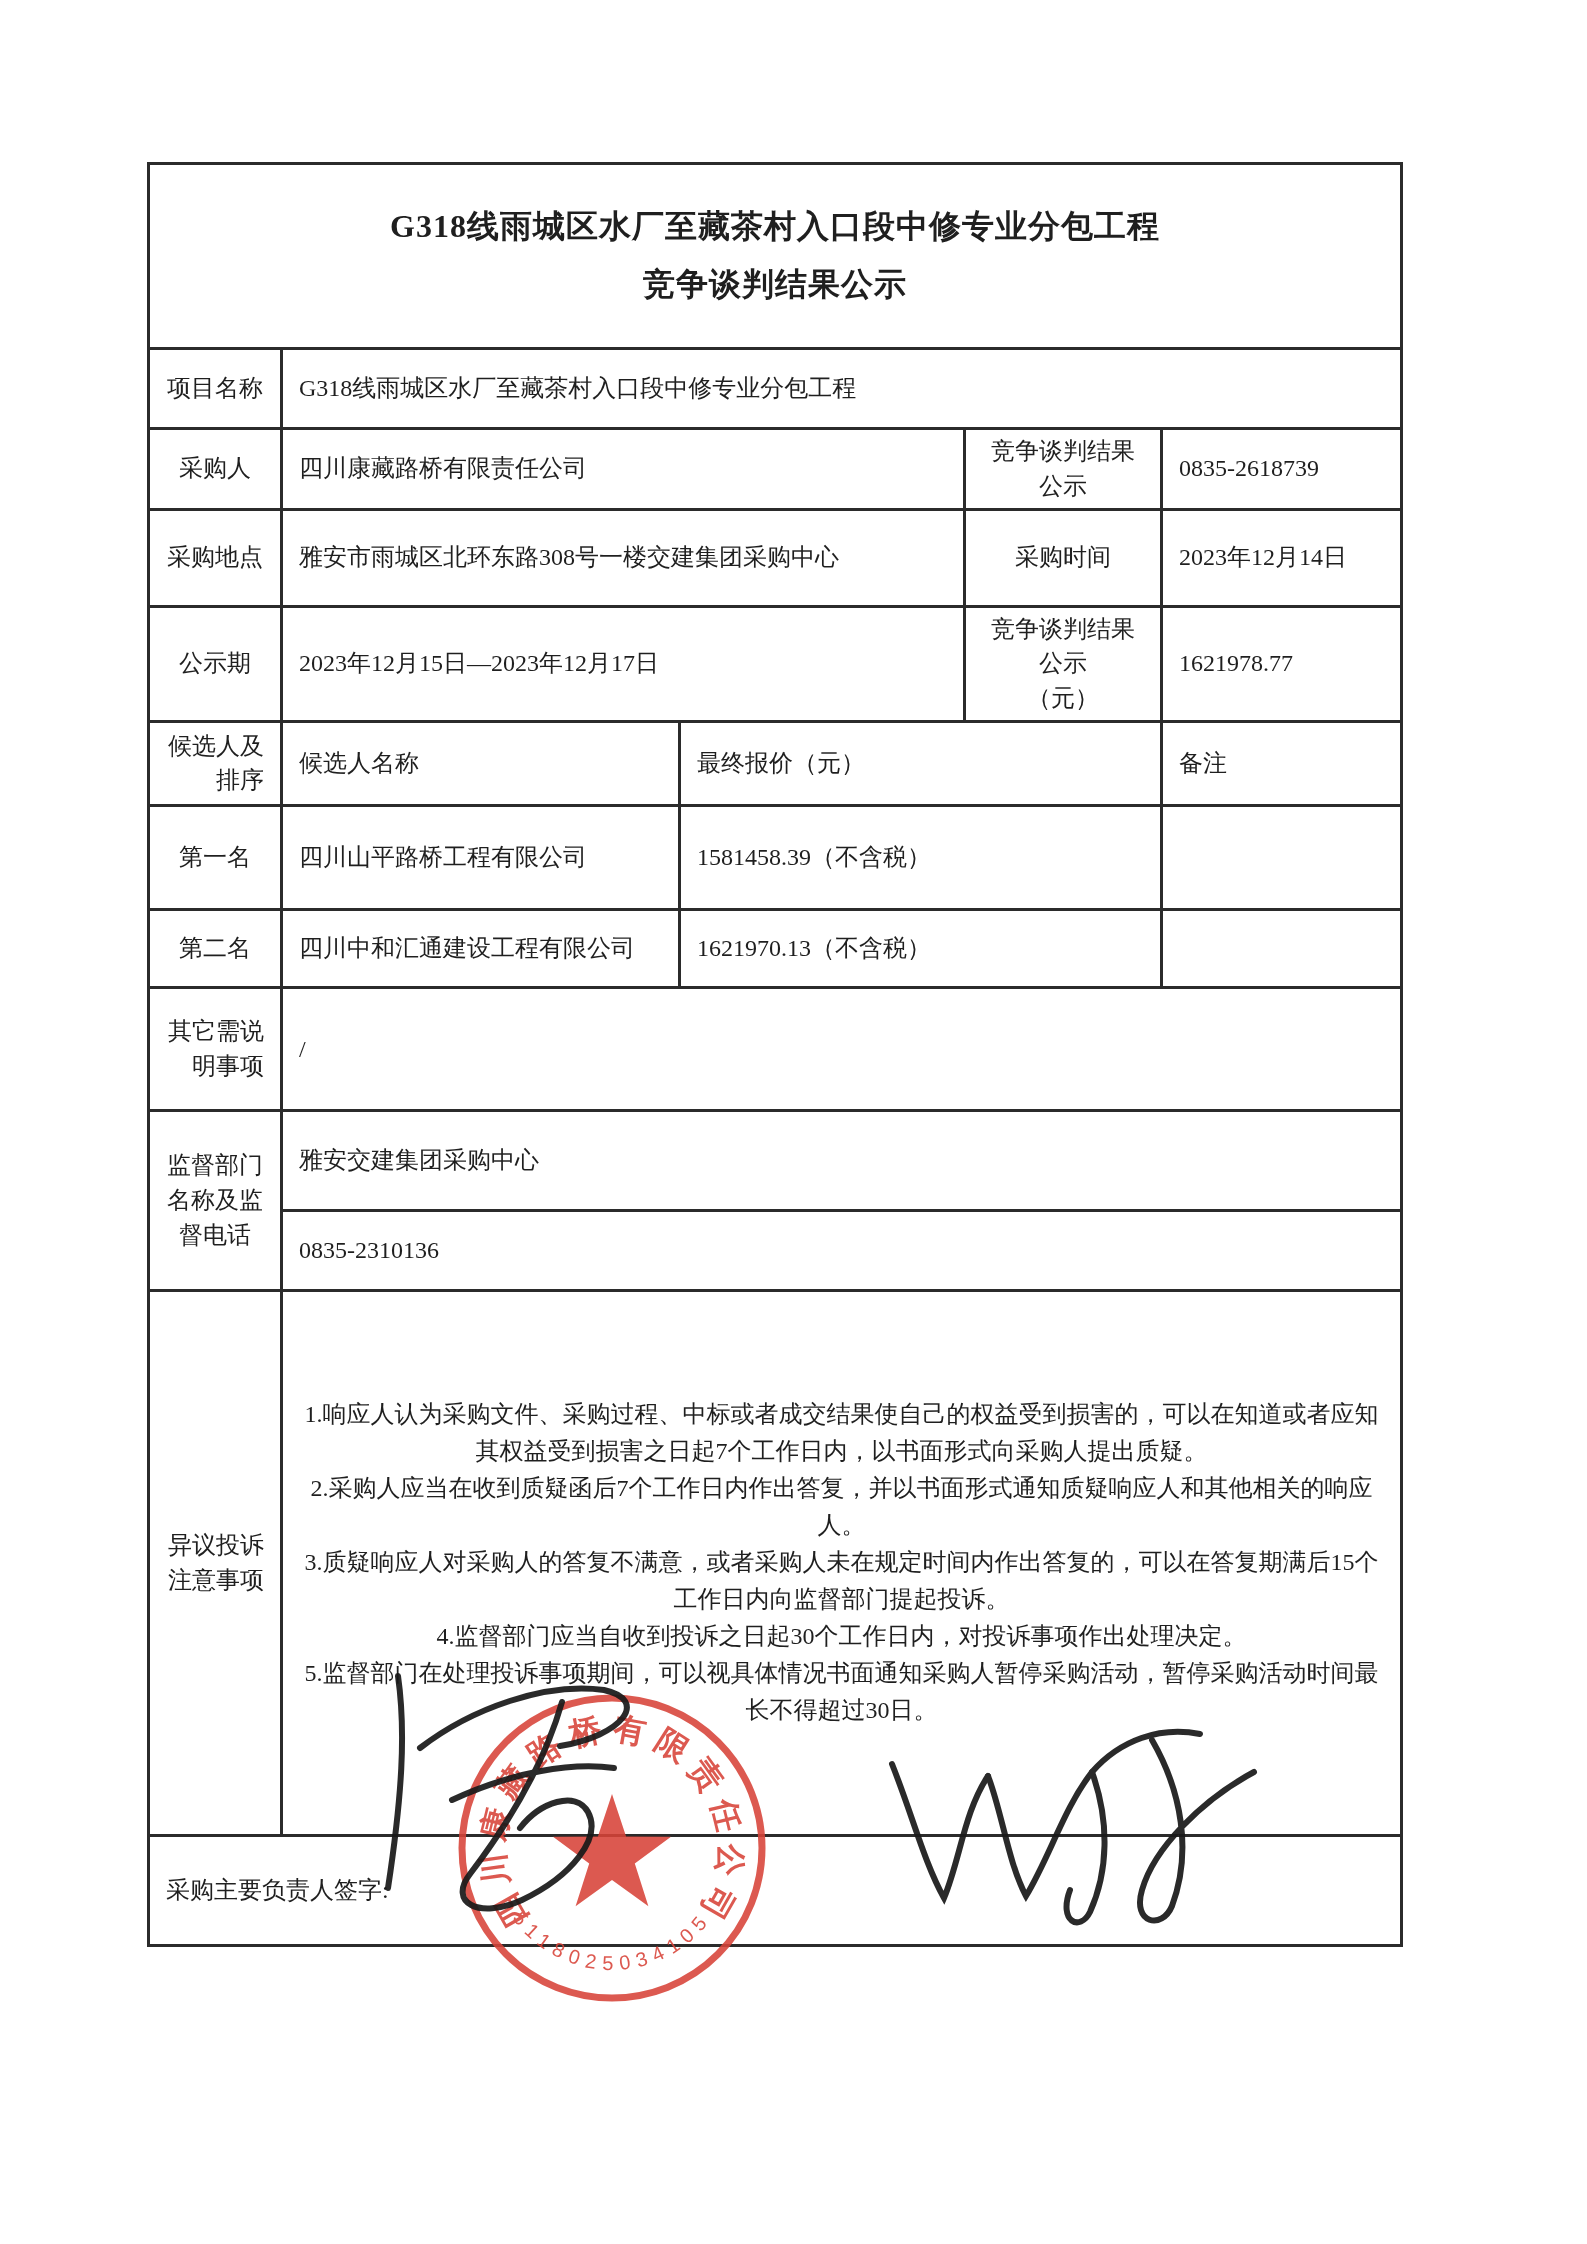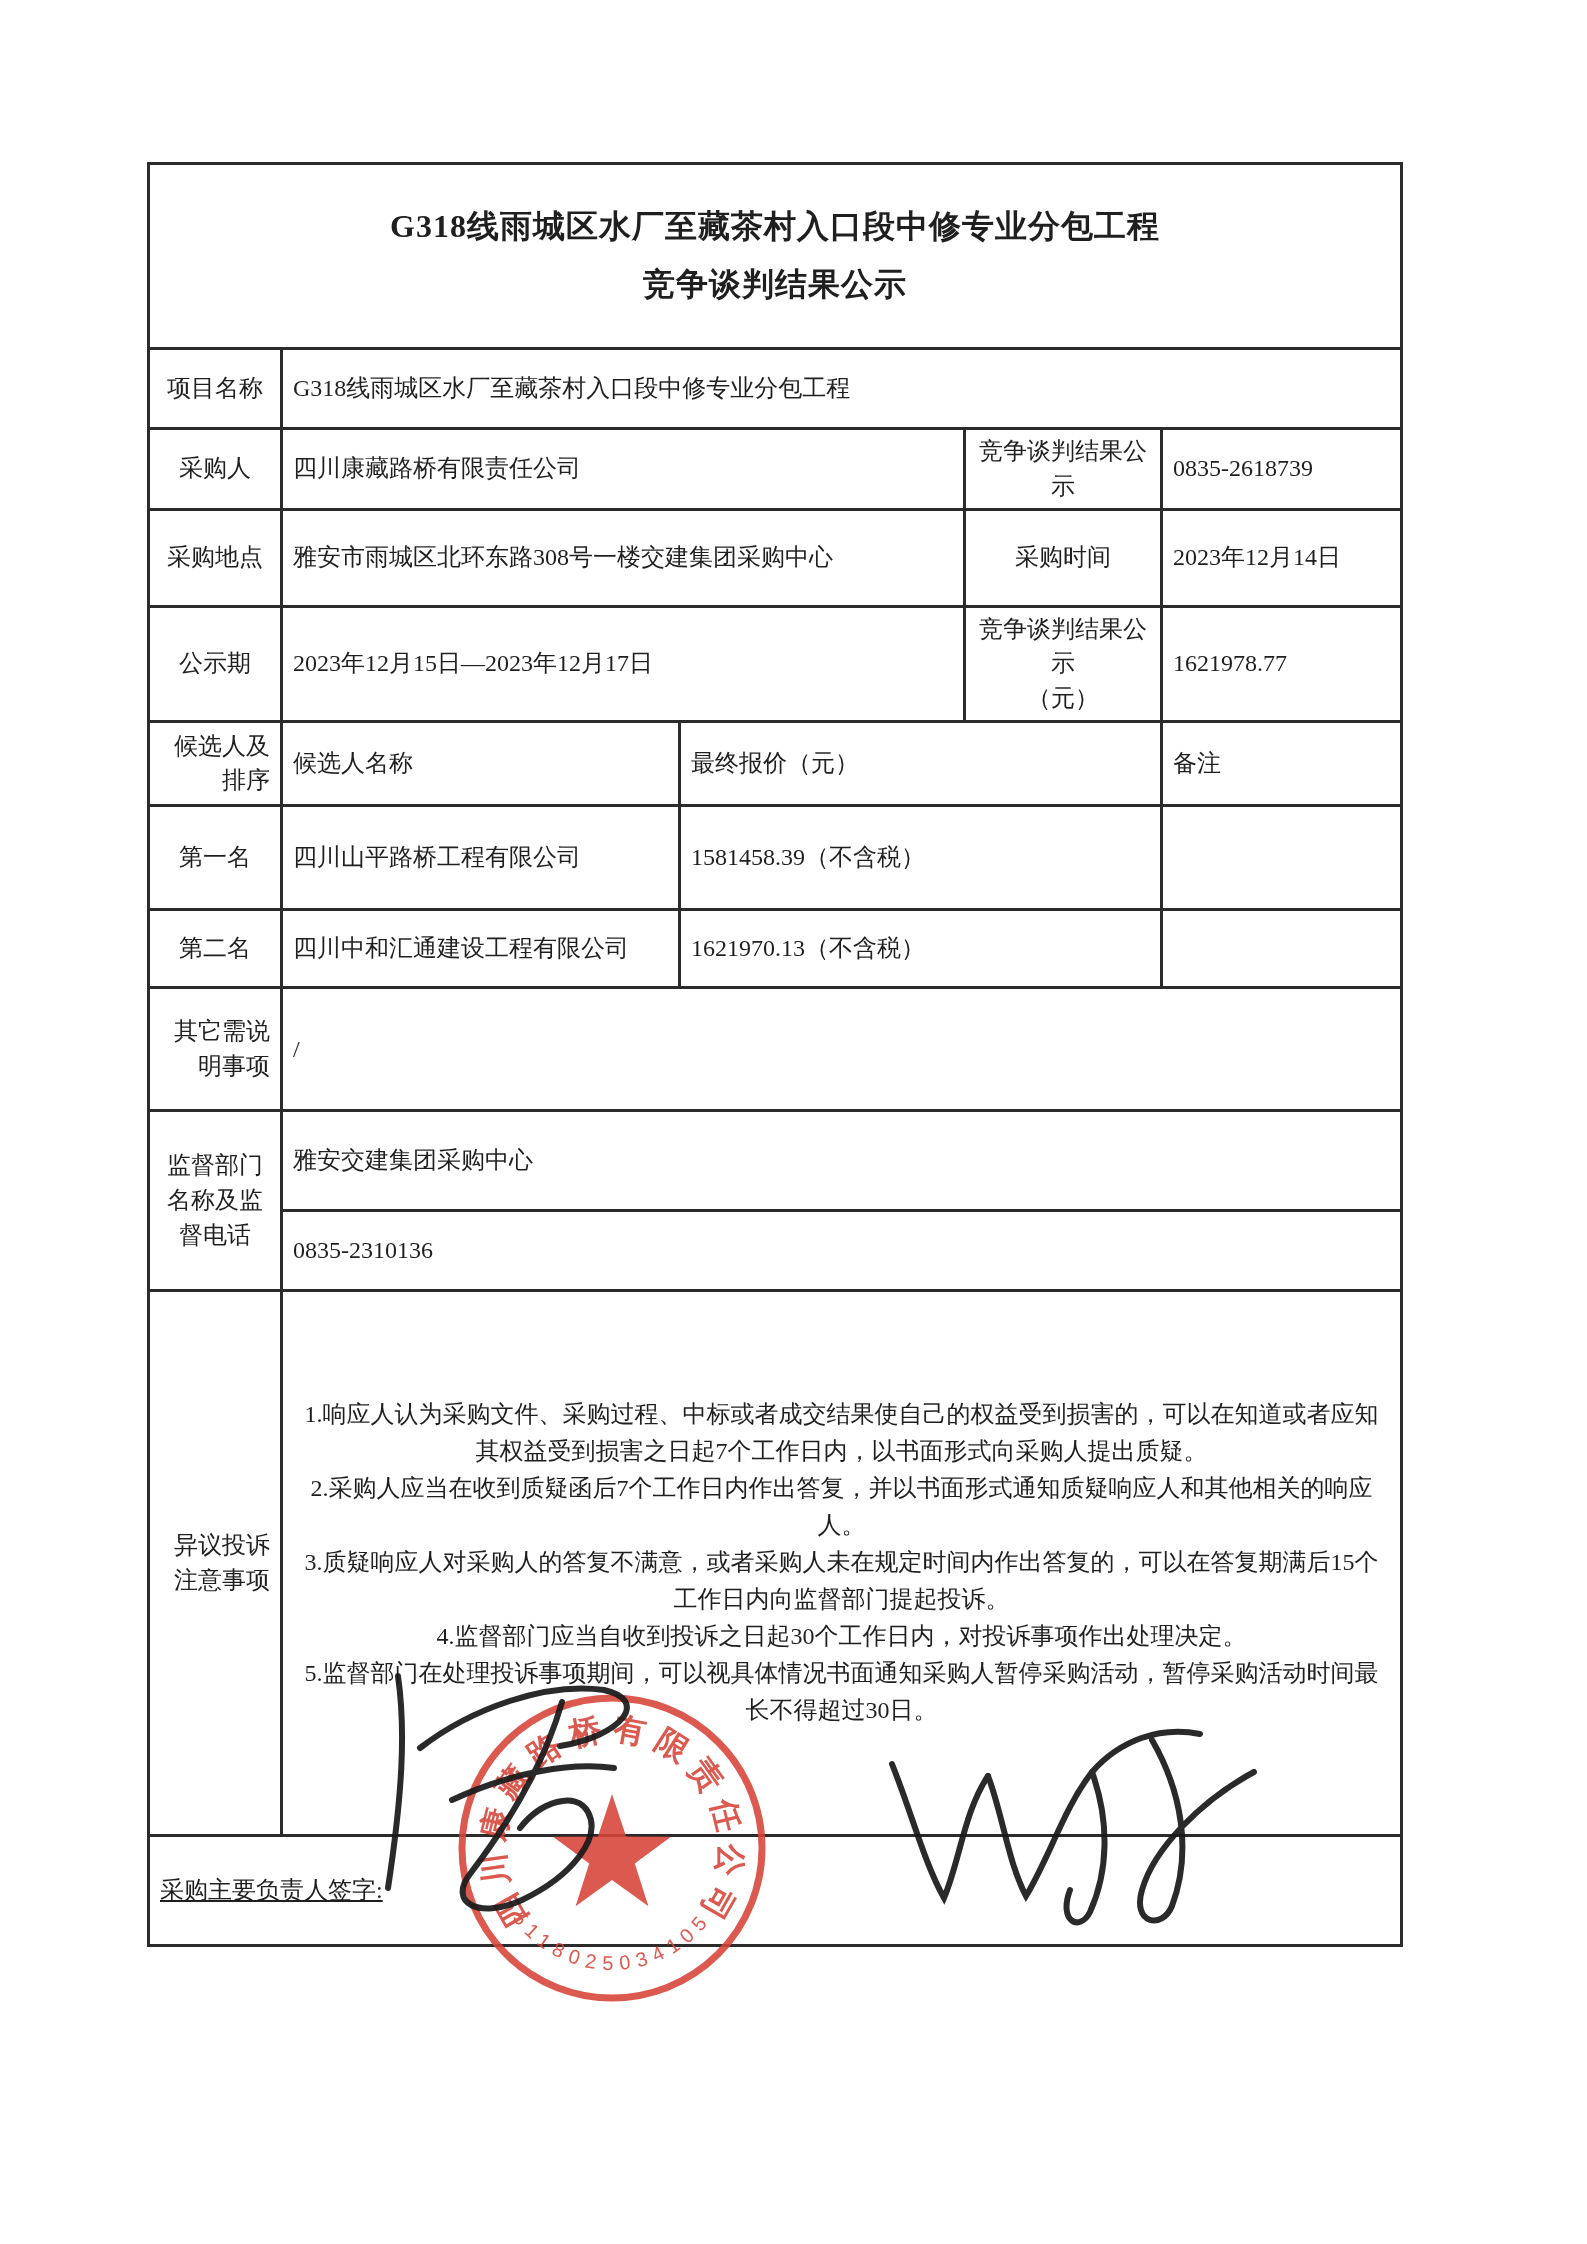--- a/index.html
+++ b/index.html
@@ -14,34 +14,34 @@
   .doc-table{
     position:absolute;left:147px;top:162px;width:1253px;
     border-collapse:collapse;table-layout:fixed;
     background:#fff;
   }
   .doc-table td{
     border:3px solid #2b2b2b;
     vertical-align:middle;
     font-size:24px;
     line-height:1.45;
-    padding:4px 10px;
+    padding:4px 16px;
     overflow:hidden;
   }
   .title-cell{text-align:center;}
   .title-line{font-size:32px;font-weight:bold;line-height:1.8;letter-spacing:1px;}
   .label-cell{text-align:center;padding:4px 6px;margin-left:8px;}
   .label-left{text-align:right;padding-left:8px;}
   .value-left{text-align:left;padding-left:12px;}
   .value-center{text-align:left;}
   .prewrap{white-space:pre-line;}
   .notice-cell{padding:10px 16px;}
   .notice-item{font-size:24px;line-height:37px;text-align:center;}
   .sig-cell{padding-left:10px;}
-  .sig-label{font-size:24px;text-decoration:underline;}
+  .sig-label{font-size:24px;}
   .overlay{
     position:absolute;left:0;top:0;width:1587px;height:2244px;
     pointer-events:none;z-index:5;
   }
 </style>
 </head>
 <body>
 
 <table class="doc-table">
   <colgroup>

